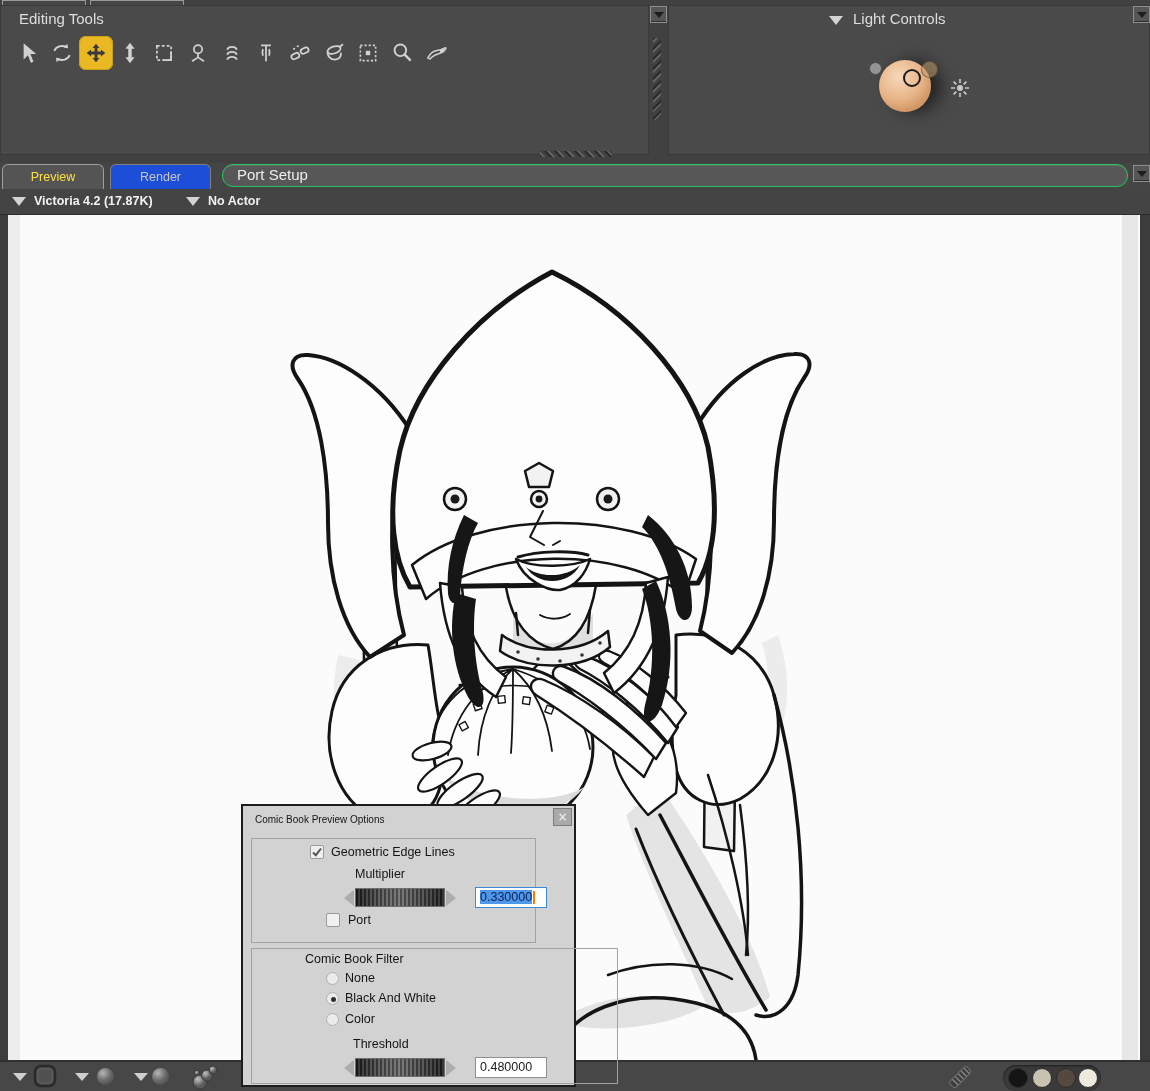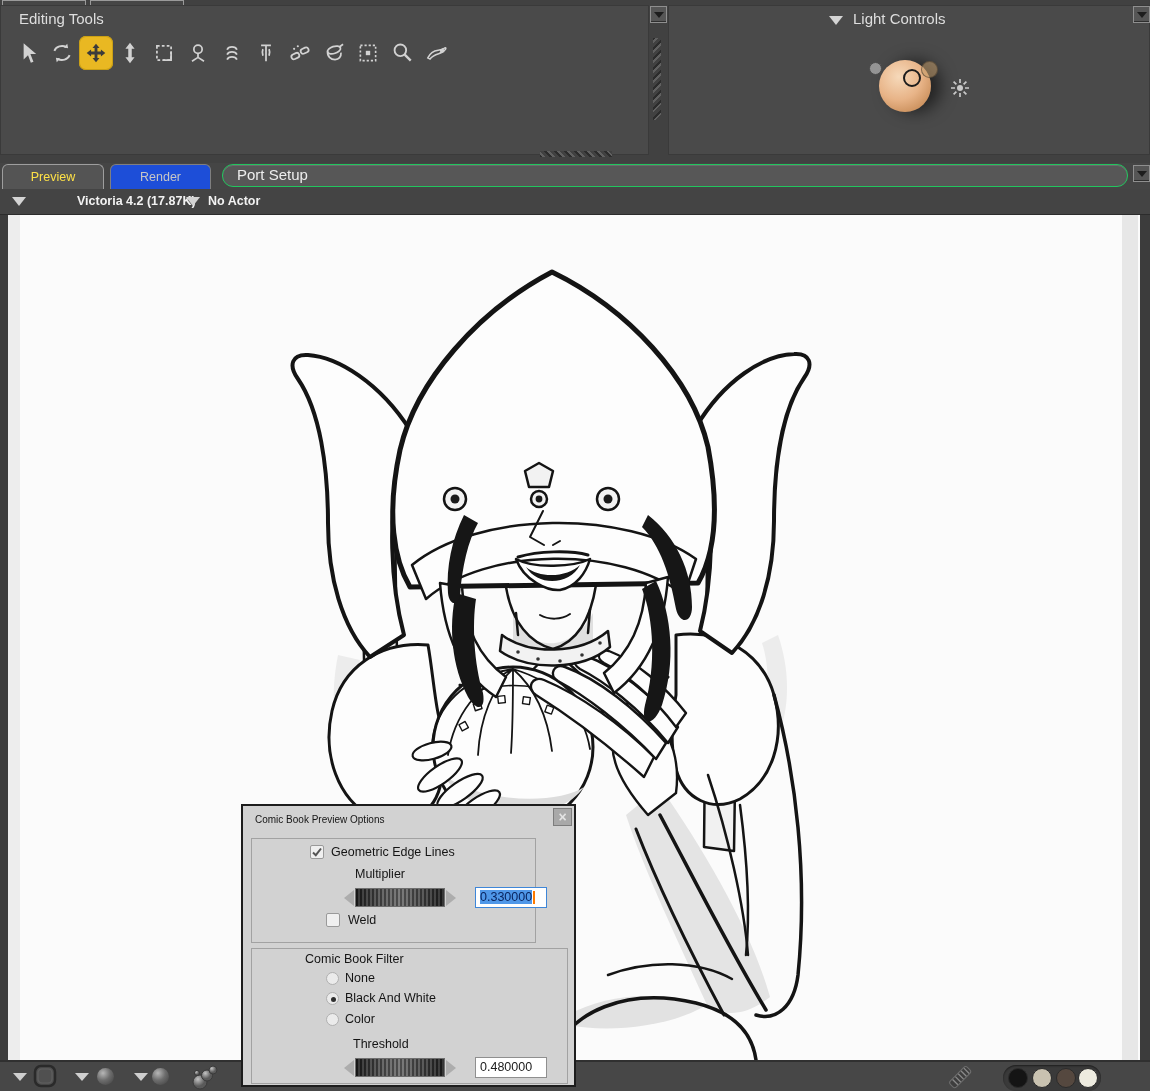--- a/index.html
+++ b/index.html
@@ -219,21 +219,21 @@
       </div>
     <div class="dd-btn" style="left:1133px;top:2px;">
         <span class="tri"></span>
       </div>
   </div>
 
   <div class="actorrow">
     <div class="abs" style="left:12px;top:8px;">
         <span class="tri-l" style="display:block;"></span>
       </div>
-    <div class="actor-label abs" style="left:34px;top:5px;margin-left:43px;">Victoria 4.2 (17.87K)</div>
+    <div class="actor-label abs" style="left:34px;top:5px;">Victoria 4.2 (17.87K)</div>
     <div class="abs" style="left:186px;top:8px;">
         <span class="tri-l" style="display:block;"></span>
       </div>
     <div class="actor-label abs" style="left:208px;top:5px;">No Actor</div>
 
     <svg class="camico" style="left:836px;" width="26" height="22" viewBox="0 0 26 22">
         <rect x="2.5" y="7" width="21" height="12" rx="2" fill="#c9c9c9"></rect>
         <rect x="7" y="4" width="7" height="4" rx="1.5" fill="#c9c9c9"></rect>
         <rect x="19" y="4.5" width="3.5" height="2.5" fill="#c9c9c9"></rect>
         <circle cx="13" cy="13" r="4" fill="#7c7c7c" stroke="#3a3a3a" stroke-width="2.2"></circle>
@@ -456,24 +456,24 @@
       <div class="dlbl" style="left:103px;top:28px;">Multiplier</div>
       <div class="slider" style="left:92px;top:49px;">
         <span class="sl-arrow-l"></span>
         <span class="sl-bar"></span>
         <span class="sl-arrow-r"></span>
       </div>
       <div class="numfield focus" style="left:223px;top:48px;">
         <span class="selected">0.330000</span><span class="caret"></span>
       </div>
       <div class="cb" style="left:74px;top:74px;"></div>
-      <div class="dlbl" style="left:96px;top:74px;">Weld</div>
-    </div>
-
-    <div class="groupbox" style="top:142px;width:317px;height:136px;">
+      <div class="dlbl" style="left:96px;top:74px;">Port</div>
+    </div>
+
+    <div class="groupbox" style="top:142px;width:367px;height:136px;">
       <div class="dlbl" style="left:53px;top:3px;">Comic Book Filter</div>
       <div class="radio" style="left:74px;top:23px;"></div>
       <div class="dlbl" style="left:93px;top:22px;">None</div>
       <div class="radio sel" style="left:74px;top:43px;"></div>
       <div class="dlbl" style="left:93px;top:42px;">Black And White</div>
       <div class="radio" style="left:74px;top:64px;"></div>
       <div class="dlbl" style="left:93px;top:63px;">Color</div>
       <div class="dlbl" style="left:101px;top:88px;">Threshold</div>
       <div class="slider" style="left:92px;top:109px;">
         <span class="sl-arrow-l"></span>

